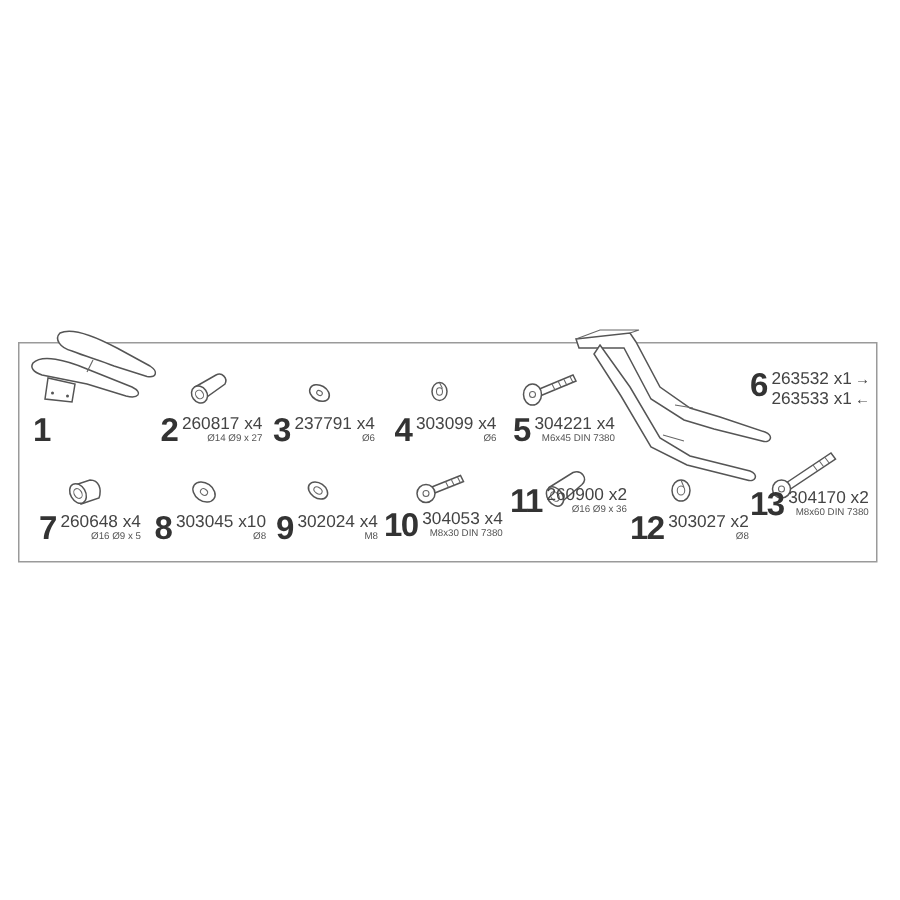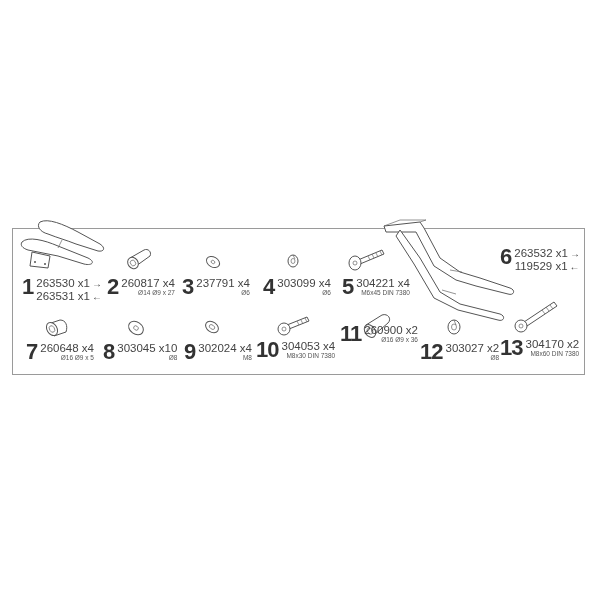--- a/index.html
+++ b/index.html
@@ -26,24 +26,20 @@
 <svg class="icon" style="left:18px;top:218px" width="90" height="55">
   <path class="stroke" d="M22 4 C30 0 45 6 60 14 L82 26 C88 30 86 34 80 33 L58 26 C48 22 40 20 30 16 C22 14 18 8 22 4 Z"></path>
   <path class="stroke" d="M4 24 C10 18 26 22 40 28 L70 40 C78 44 74 48 66 46 L40 38 C30 36 20 34 10 32 C4 30 2 27 4 24 Z"></path>
   <path class="stroke" d="M14 34 L12 48 L30 50 L32 38 Z"></path>
   <circle cx="17" cy="44" r="1" fill="#555"></circle>
     <circle cx="27" cy="46" r="1" fill="#555"></circle>
   <path class="thin" d="M40 30 L44 22"></path>
 </svg>
 <div class="label" style="left:22px;top:277px">
   <span class="num">1</span>
-  <div class="txt">
-    <span class="code"><span>263530 x1</span><span class="arrow">→</span></span>
-    <span class="code"><span>263531 x1</span><span class="arrow">←</span></span>
-  </div>
 </div>
 
 <svg class="icon" style="left:124px;top:248px" width="32" height="24">
   <path class="stroke" d="M6 10 L20 2 C24 0 28 4 26 8 L12 18 Z"></path>
   <ellipse class="stroke" cx="9" cy="15" rx="5" ry="6" transform="rotate(-35 9 15)"></ellipse>
   <ellipse class="thin" cx="9" cy="15" rx="2.5" ry="3" transform="rotate(-35 9 15)"></ellipse>
 </svg>
 <div class="label" style="left:107px;top:277px">
   <span class="num">2</span>
   <div class="txt">
@@ -94,21 +90,21 @@
 <svg class="icon" style="left:380px;top:218px" width="140" height="100">
   <path class="stroke" d="M4 8 L40 4 L44 10 L60 40 L80 54 L100 60 L130 70 C136 72 134 78 128 76 L96 68 L76 62 L54 48 L36 14 L6 14 Z"></path>
   <path class="stroke" d="M20 12 L40 40 L60 74 L80 86 L120 96 C126 98 124 104 118 102 L78 92 L54 80 L34 46 L16 18 Z"></path>
   <path class="thin" d="M4 8 L20 2 L46 2 L40 4"></path>
   <path class="thin" d="M70 52 L82 54 M62 72 L76 76"></path>
 </svg>
 <div class="label" style="left:500px;top:247px">
   <span class="num">6</span>
   <div class="txt">
     <span class="code"><span>263532 x1</span><span class="arrow">→</span></span>
-    <span class="code"><span>119529 x1</span><span class="arrow">←</span></span>
+    <span class="code"><span>263533 x1</span><span class="arrow">←</span></span>
   </div>
 </div>
 
 <svg class="icon" style="left:44px;top:318px" width="26" height="20">
   <path class="stroke" d="M4 6 L16 2 C22 2 24 8 22 14 L10 18 Z"></path>
   <ellipse class="stroke" cx="8" cy="11" rx="5" ry="7" transform="rotate(-30 8 11)"></ellipse>
   <ellipse class="thin" cx="8" cy="11" rx="2.5" ry="3.5" transform="rotate(-30 8 11)"></ellipse>
 </svg>
 <div class="label" style="left:26px;top:342px">
   <span class="num">7</span>
@@ -181,19 +177,19 @@
     <span class="spec">Ø8</span>
   </div>
 </div>
 
 <svg class="icon" style="left:512px;top:300px" width="46" height="36">
   <path class="stroke" d="M12 22 L42 2 L45 6 L15 26 Z"></path>
   <path class="thin" d="M30 10 L33 14 M34 7 L37 11 M38 5 L41 9"></path>
   <ellipse class="stroke" cx="9" cy="26" rx="6" ry="6"></ellipse>
   <circle class="thin" cx="9" cy="26" r="2"></circle>
 </svg>
-<div class="label" style="left:500px;top:338px">
+<div class="label" style="left:500px;top:326px">
   <span class="num">13</span>
   <div class="txt">
     <span class="code">304170 x2</span>
     <span class="spec">M8x60 DIN 7380</span>
   </div>
 </div>
 
 </body></html>

